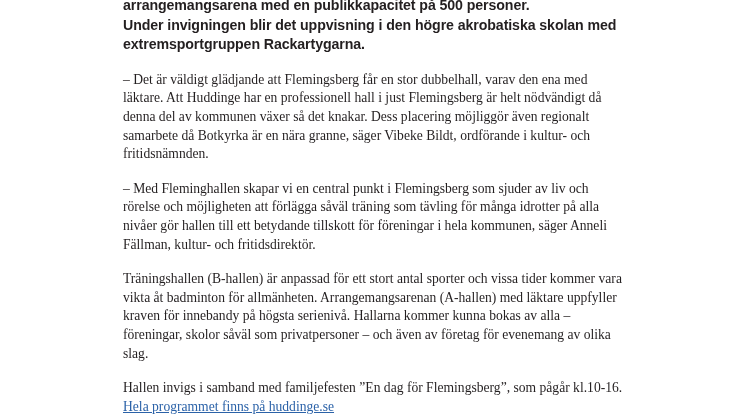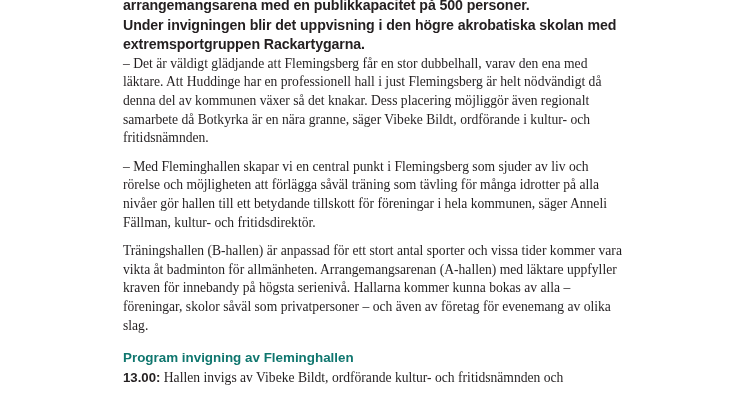--- a/index.html
+++ b/index.html
@@ -34,21 +34,21 @@
   }
   .lede .clipped-line {
     display: block;
     margin-top: -4px;
   }
   p.body-par {
     font-family: "Liberation Serif", serif;
     font-size: 13.6px;
     line-height: 18.6px;
     color: #231f20;
-    margin: 0 0 10px 0;
+    margin: 16px 0 10px 0;
     text-align: left;
   }
   .first-after-lede {
     margin-top: 14px;
   }
   a.inline-link {
     color: #2b62a8;
     text-decoration: underline;
     text-decoration-color: #2b62a8;
   }
@@ -83,18 +83,19 @@
     <span>Under invigningen blir det uppvisning i den högre akrobatiska</span>
     <span>skolan med extremsportgruppen Rackartygarna.</span>
   </div>
 
   <p class="body-par first-after-lede">– Det är väldigt glädjande att Flemingsberg får en stor dubbelhall, varav den ena med läktare. Att Huddinge har en professionell hall i just Flemingsberg är helt nödvändigt då denna del av kommunen växer så det knakar. Dess placering möjliggör även regionalt samarbete då Botkyrka är en nära granne, säger Vibeke Bildt, ordförande i kultur- och fritidsnämnden.</p>
 
   <p class="body-par">– Med Fleminghallen skapar vi en central punkt i Flemingsberg som sjuder av liv och rörelse och möjligheten att förlägga såväl träning som tävling för många idrotter på alla nivåer gör hallen till ett betydande tillskott för föreningar i hela kommunen, säger Anneli Fällman, kultur- och fritidsdirektör.</p>
 
   <p class="body-par">Träningshallen (B-hallen) är anpassad för ett stort antal sporter och vissa tider kommer vara vikta åt badminton för allmänheten. Arrangemangsarenan (A-hallen) med läktare uppfyller kraven för innebandy på högsta serienivå. Hallarna kommer kunna bokas av alla – föreningar, skolor såväl som privatpersoner – och även av företag för evenemang av olika slag.</p>
 
+  <p class="body-par"><span>Hallen invigs i samband med familjefesten ”En dag för Flemingsberg”, som pågår kl.10-16. </span><a class="inline-link" href="#">Hela programmet finns på huddinge.se</a></p>
 
   <div class="subhead">Program invigning av Fleminghallen</div>
 
   <p class="program-line"><span class="time">13.00:</span><span> Hallen invigs av Vibeke Bildt, ordförande kultur- och fritidsnämnden och</span></p>
 
 </div>
 
 </body></html>

